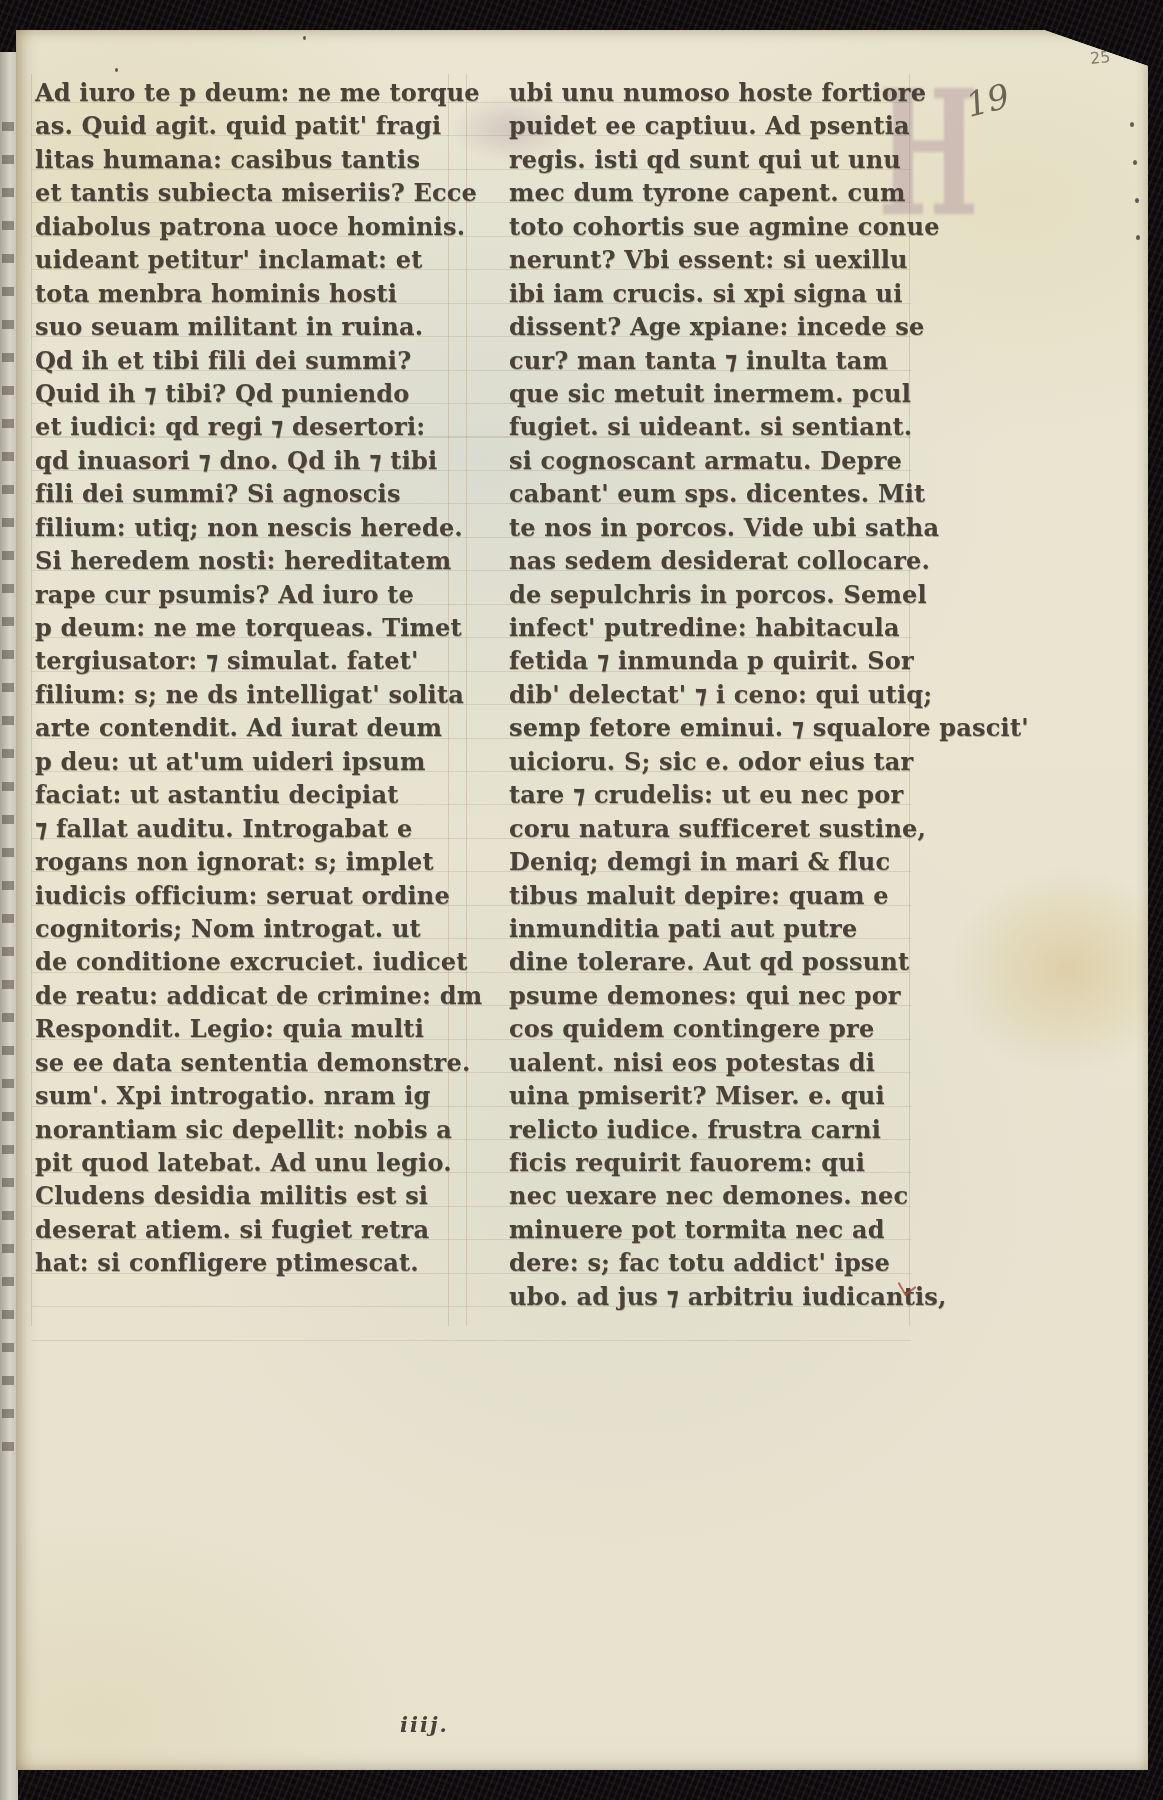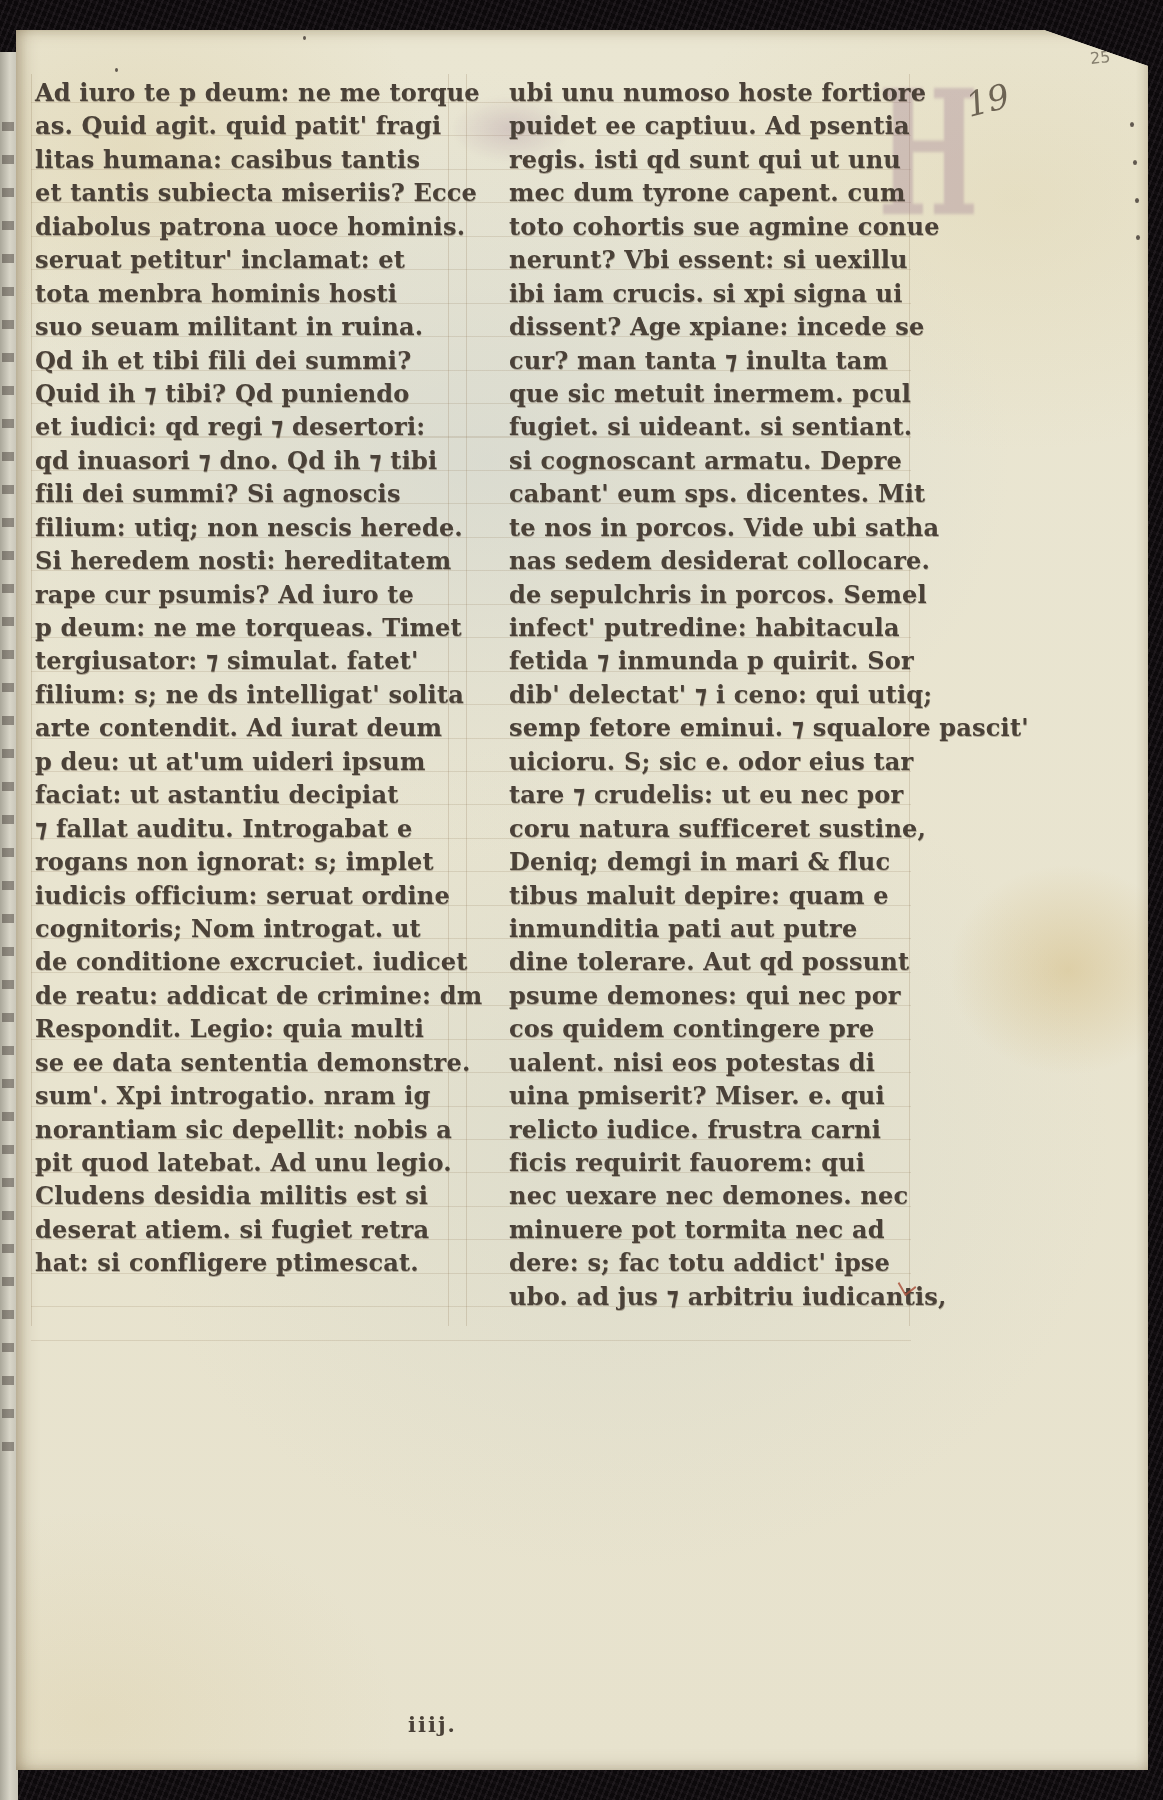--- a/index.html
+++ b/index.html
@@ -72,22 +72,22 @@
     position:absolute;left:950px;top:50px;
     font-style:italic;font-size:34px;color:#5d5345;
     transform:rotate(-14deg);opacity:.88;
   }
   .pencil-number{
     position:absolute;left:1074px;top:18px;
     font-family:"DejaVu Sans",sans-serif;font-size:16px;color:#87806f;
     transform:rotate(-6deg);
   }
   .quire-signature{
-    position:absolute;left:392px;top:1682px;
-    font-weight:700;font-size:21px;color:#4a4138;letter-spacing:2px;
+    position:absolute;left:384px;top:1682px;
+    font-weight:700;font-size:21px;color:#4a4138;letter-spacing:2px;font-style:italic;
   }
   .red-mark{
     position:absolute;left:884px;top:1248px;width:12px;height:13px;
     border-left:2.5px solid rgba(170,84,62,0.85);
     border-bottom:2.5px solid rgba(170,84,62,0.85);
     transform:rotate(-38deg) skewX(-8deg);
   }
   .prick{position:absolute;width:4px;height:5px;background:rgba(40,32,28,0.7);border-radius:50%;}
   .prick.p1{left:1114px;top:92px;}
   .prick.p2{left:1117px;top:130px;}
@@ -114,21 +114,21 @@
 
   <div class="ghost-initial">H</div>
   <div class="smudge"></div>
 
   <div class="col col-left">
       <div class="ms-line">Ad iuro te p deum: ne me torque</div>
       <div class="ms-line">as. Quid agit. quid patit' fragi</div>
       <div class="ms-line">litas humana: casibus tantis</div>
       <div class="ms-line">et tantis subiecta miseriis? Ecce</div>
       <div class="ms-line">diabolus patrona uoce hominis.</div>
-      <div class="ms-line">seruat petitur' inclamat: et</div>
+      <div class="ms-line">uideant petitur' inclamat: et</div>
       <div class="ms-line">tota menbra hominis hosti</div>
       <div class="ms-line">suo seuam militant in ruina.</div>
       <div class="ms-line">Qd ih et tibi fili dei summi?</div>
       <div class="ms-line">Quid ih ⁊ tibi? Qd puniendo</div>
       <div class="ms-line">et iudici: qd regi ⁊ desertori:</div>
       <div class="ms-line">qd inuasori ⁊ dno. Qd ih ⁊ tibi</div>
       <div class="ms-line">fili dei summi? Si agnoscis</div>
       <div class="ms-line">filium: utiq; non nescis herede.</div>
       <div class="ms-line">Si heredem nosti: hereditatem</div>
       <div class="ms-line">rape cur psumis? Ad iuro te</div>

